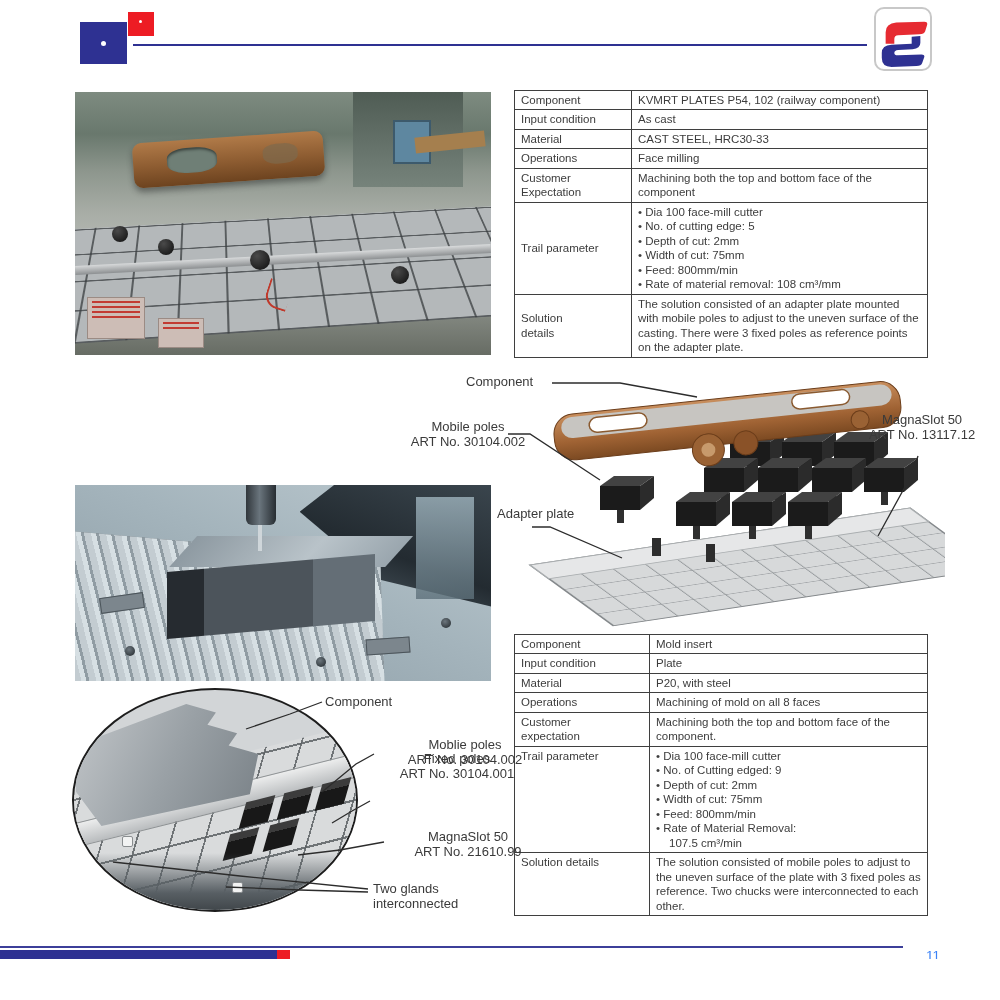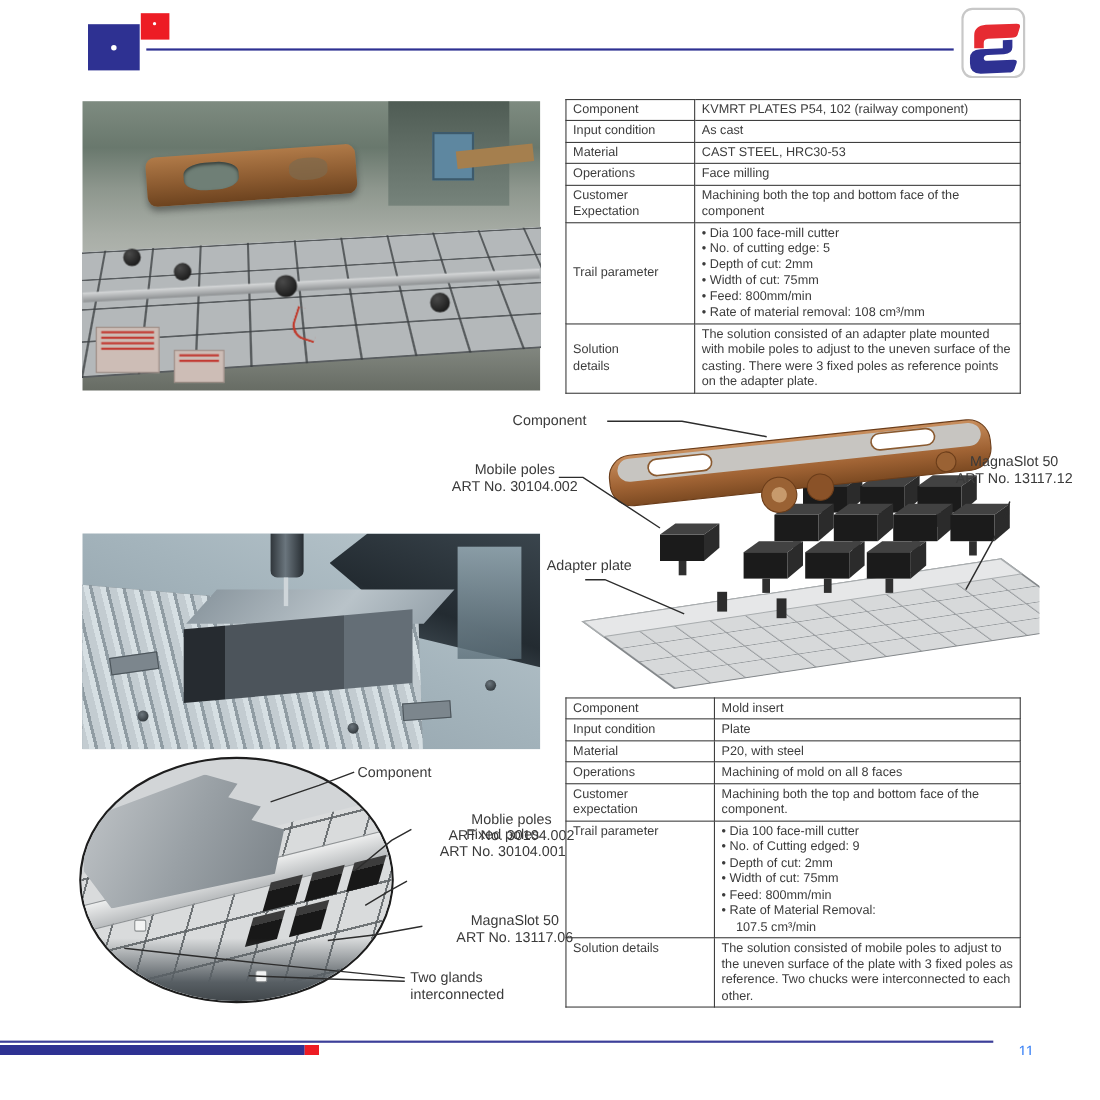--- a/index.html
+++ b/index.html
@@ -145,21 +145,21 @@
         <tr>
           <td class="label">Component</td>
           <td>KVMRT PLATES P54, 102 (railway component)</td>
         </tr>
         <tr>
           <td class="label">Input condition</td>
           <td>As cast</td>
         </tr>
         <tr>
           <td class="label">Material</td>
-          <td>CAST STEEL, HRC30-53</td>
+          <td>CAST STEEL, HRC30-33</td>
         </tr>
         <tr>
           <td class="label">Operations</td>
           <td>Face milling</td>
         </tr>
         <tr>
           <td class="label">Customer
 Expectation</td>
           <td>Machining both the top and bottom face of the component</td>
         </tr>
@@ -336,21 +336,21 @@
   <div class="lbl center" style="left:372px;top:737px;width:130px;">
     <span>Moblie poles</span><br>
     <span>ART No. 30104.002</span>
   </div>
   <div class="lbl center" style="left:358px;top:751px;width:142px;">
     <span>Fixed poles</span><br>
     <span>ART No. 30104.001</span>
   </div>
   <div class="lbl center" style="left:378px;top:829px;width:124px;">
     <span>MagnaSlot 50</span><br>
-    <span>ART No. 13117.06</span>
+    <span>ART No. 21610.99</span>
   </div>
   <div class="lbl" style="left:373px;top:881px;">
     <span>Two glands</span><br>
     <span>interconnected</span>
   </div>
   <svg class="leader" style="left:60px;top:680px;" width="445" height="245">
     <polyline points="262,22 230,34 186,49"></polyline>
     <polyline points="314,74 296,84 262,112"></polyline>
     <polyline points="310,121 292,131 272,143"></polyline>
     <polyline points="324,162 280,170 238,175"></polyline>

